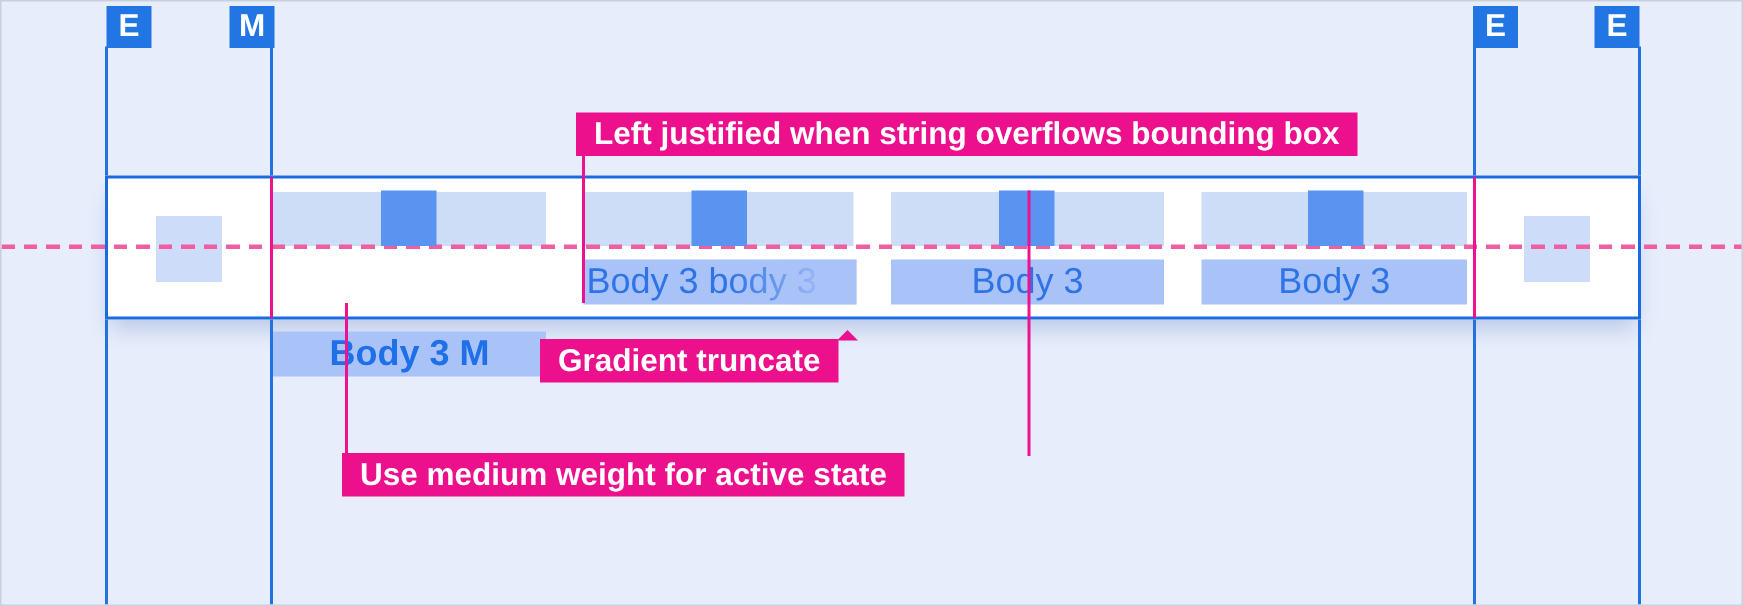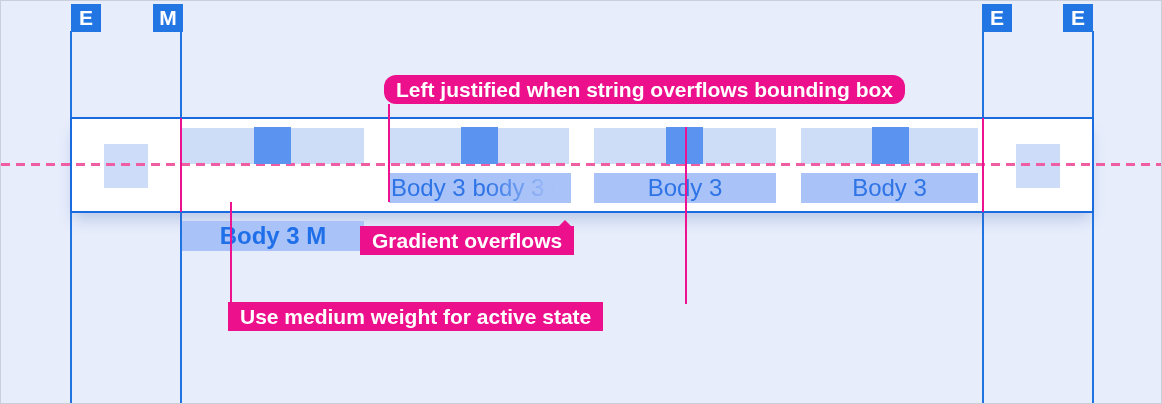--- a/index.html
+++ b/index.html
@@ -54,21 +54,21 @@
   .pl-left{left:179px;top:117px;height:94px;}
   .pl-right{left:981px;top:117px;height:94px;}
   .pl-justified{left:387px;top:103px;height:98px;}
   .pl-medium{left:229px;top:201px;height:101px;}
   .pl-center{left:684px;top:126px;height:177px;}
   
   .note{
     position:absolute;height:29px;line-height:29px;padding:0 12px;background:#ec108c;
     color:#fff;font-weight:bold;font-size:21px;white-space:nowrap;z-index:8;
   }
-  .n1{left:383px;top:74px;border-radius:12px;} .n2{left:359px;top:225px;}
+  .n1{left:383px;top:74px;} .n2{left:359px;top:225px;}
   .n3{left:227px;top:301px;} .n4{left:684px;top:302px;}
   .arrow-up{
     position:absolute;left:557px;top:219px;width:0;height:0;z-index:8;
     border-left:7px solid transparent;border-right:7px solid transparent;
     border-bottom:7px solid #ec108c;
   }
 </style>
 </head>
 <body>
 
@@ -109,17 +109,17 @@
 
   <div class="dashed"></div>
 
   <div class="pline pl-left"></div>
   <div class="pline pl-right"></div>
   <div class="pline pl-justified"></div>
   <div class="pline pl-medium"></div>
   <div class="pline pl-center"></div>
 
   <div class="note n1">Left justified when string overflows bounding box</div>
-  <div class="note n2">Gradient overflows</div>
+  <div class="note n2">Gradient truncate</div>
   <div class="arrow-up"></div>
   <div class="note n3">Use medium weight for active state</div>
 
 </div>
 
 </body></html>

